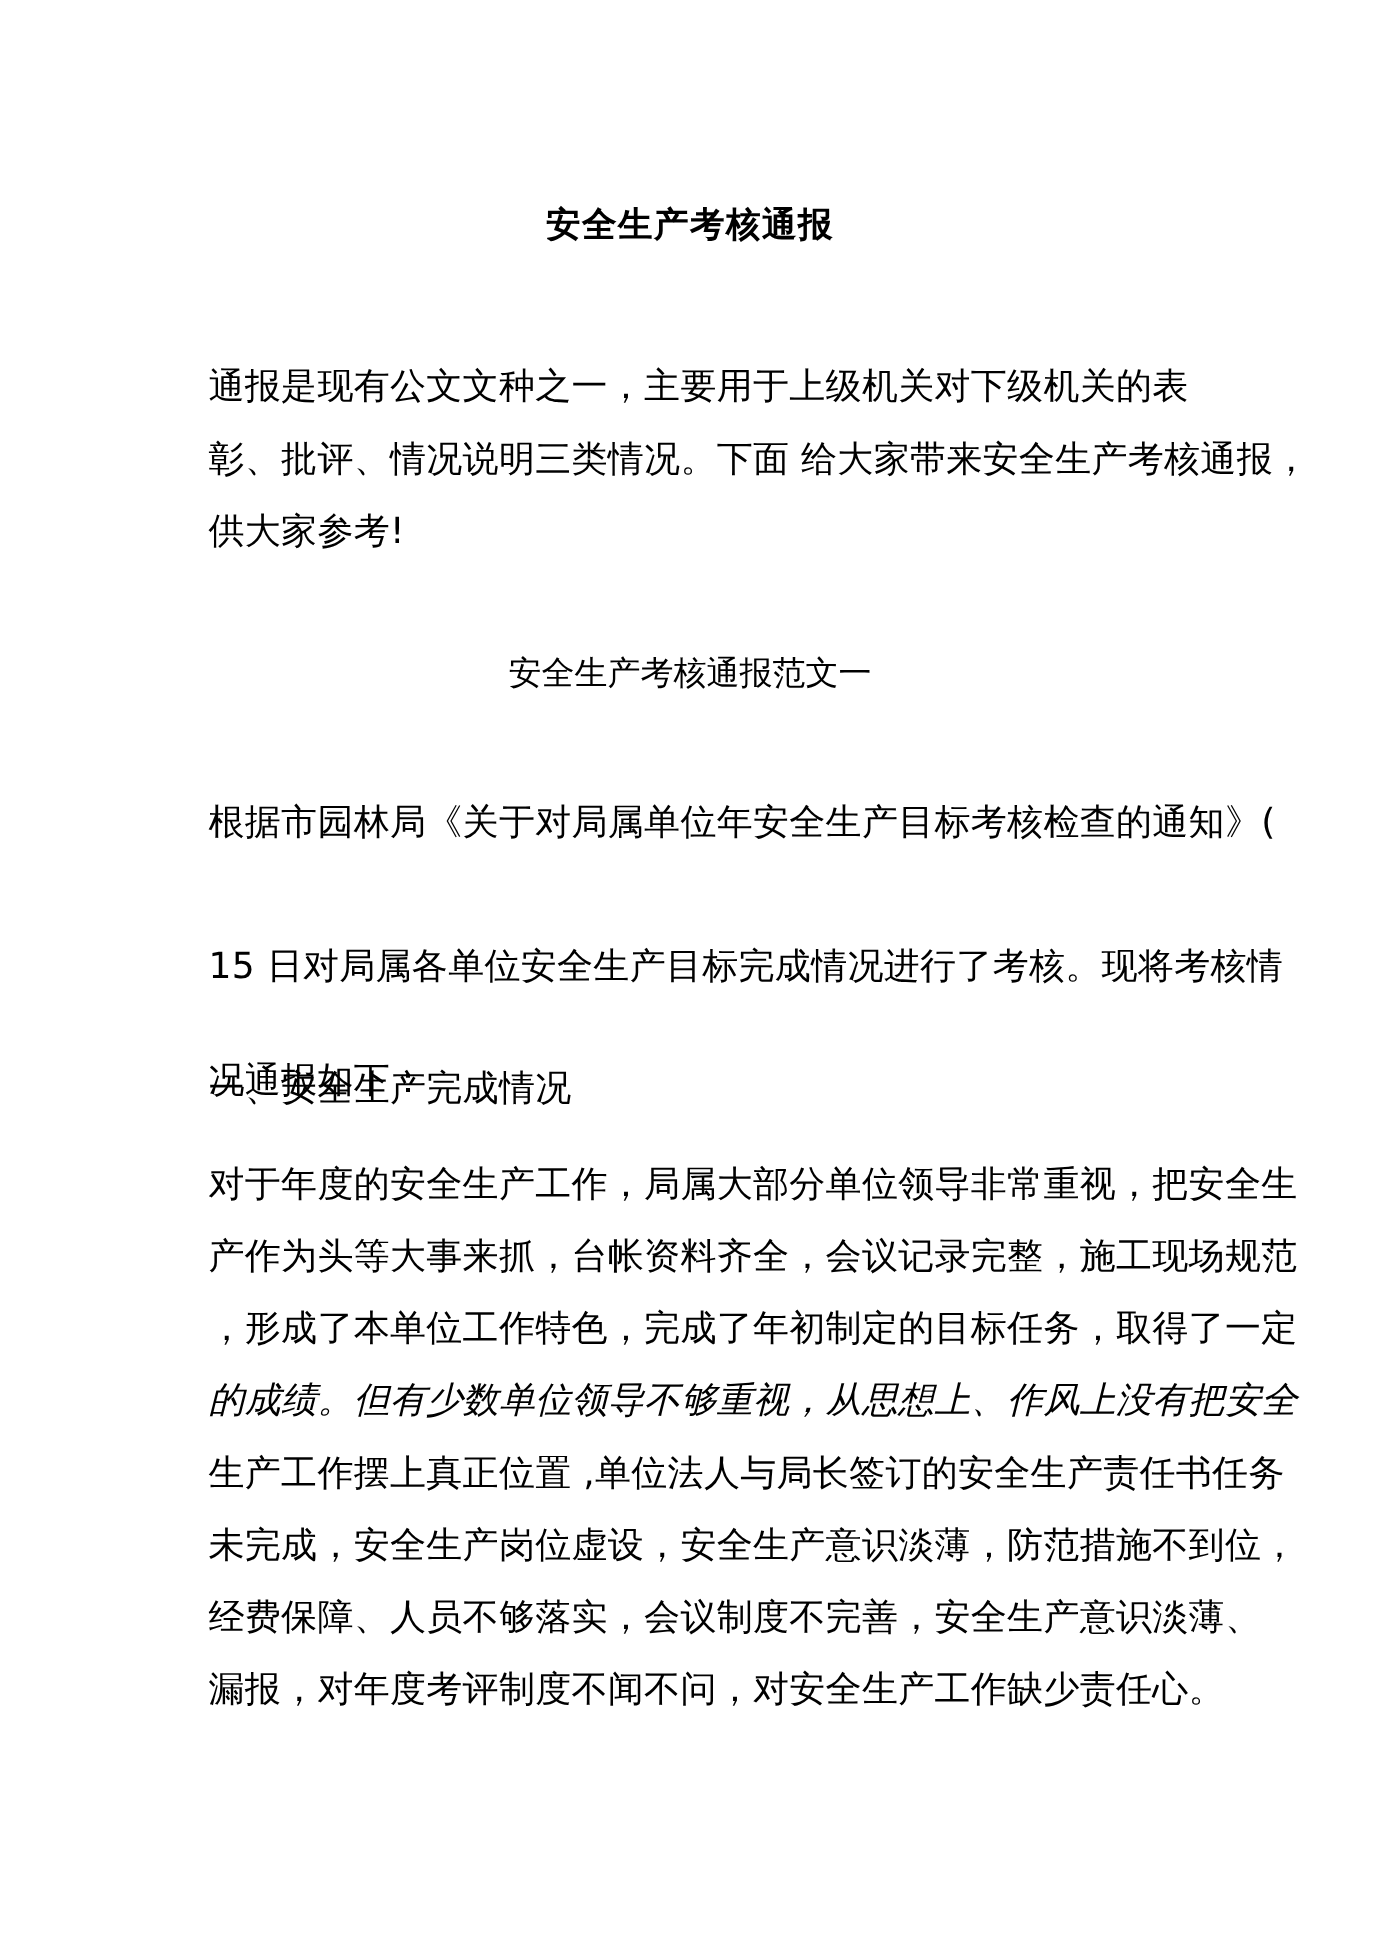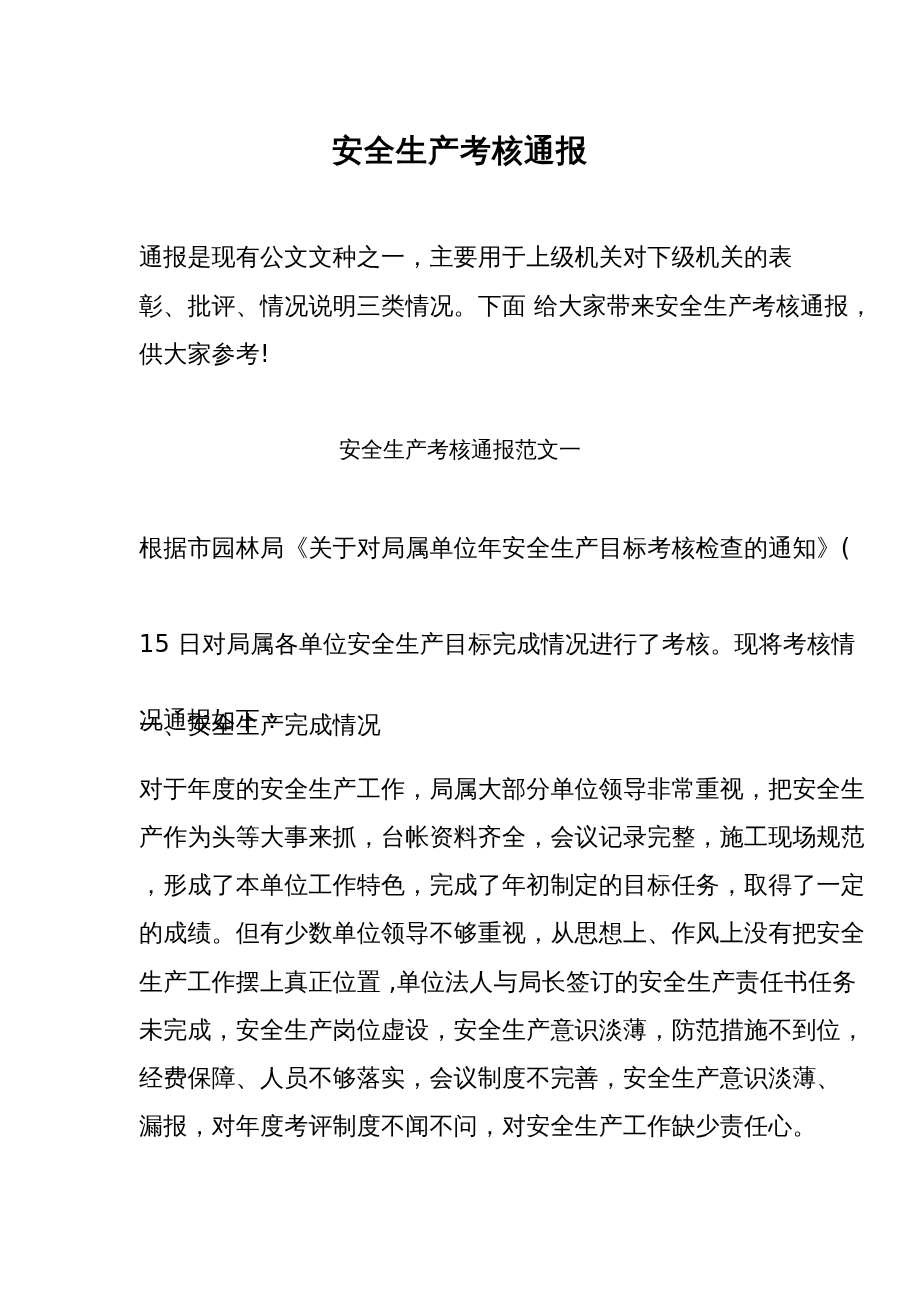--- a/index.html
+++ b/index.html
@@ -22,21 +22,21 @@
       width: 920px;
       height: 1302px;
       background: #ffffff;
     }
     .title {
       position: absolute;
       left: 0;
       width: 920px;
       top: 128px;
       text-align: center;
-      font-size: 31px;
+      font-size: 23px;
       font-weight: bold;
       letter-spacing: 1px;
       line-height: 44px;
       white-space: nowrap;
     }
     .subtitle {
       position: absolute;
       left: 0;
       width: 920px;
       top: 434px;
@@ -66,18 +66,18 @@
 
   <div class="subtitle">安全生产考核通报范文一</div>
 
   <div class="line" style="top:532px;">根据市园林局《关于对局属单位年安全生产目标考核检查的通知》(</div>
   <div class="line" style="top:628px;">15 日对局属各单位安全生产目标完成情况进行了考核。现将考核情</div>
   <div class="line" style="top:704px;">况通报如下：</div>
   <div class="line" style="top:709px;">一、安全生产完成情况</div>
   <div class="line" style="top:773px;">对于年度的安全生产工作，局属大部分单位领导非常重视，把安全生</div>
   <div class="line" style="top:821px;">产作为头等大事来抓，台帐资料齐全，会议记录完整，施工现场规范</div>
   <div class="line" style="top:869px;">，形成了本单位工作特色，完成了年初制定的目标任务，取得了一定</div>
-  <div class="line" style="top:917px;">的成绩。但有少数单位领导不够重视，从思想上、作风上没有把安全</div>
+  <div class="line" style="top:917px;font-style:italic;">的成绩。但有少数单位领导不够重视，从思想上、作风上没有把安全</div>
   <div class="line" style="top:1014px;">未完成，安全生产岗位虚设，安全生产意识淡薄，防范措施不到位，</div>
   <div class="line" style="top:966px;">生产工作摆上真正位置 ,单位法人与局长签订的安全生产责任书任务</div>
   <div class="line" style="top:1062px;">经费保障、人员不够落实，会议制度不完善，安全生产意识淡薄、</div>
   <div class="line" style="top:1110px;">漏报，对年度考评制度不闻不问，对安全生产工作缺少责任心。</div>
 </div>
 
 </body></html>

